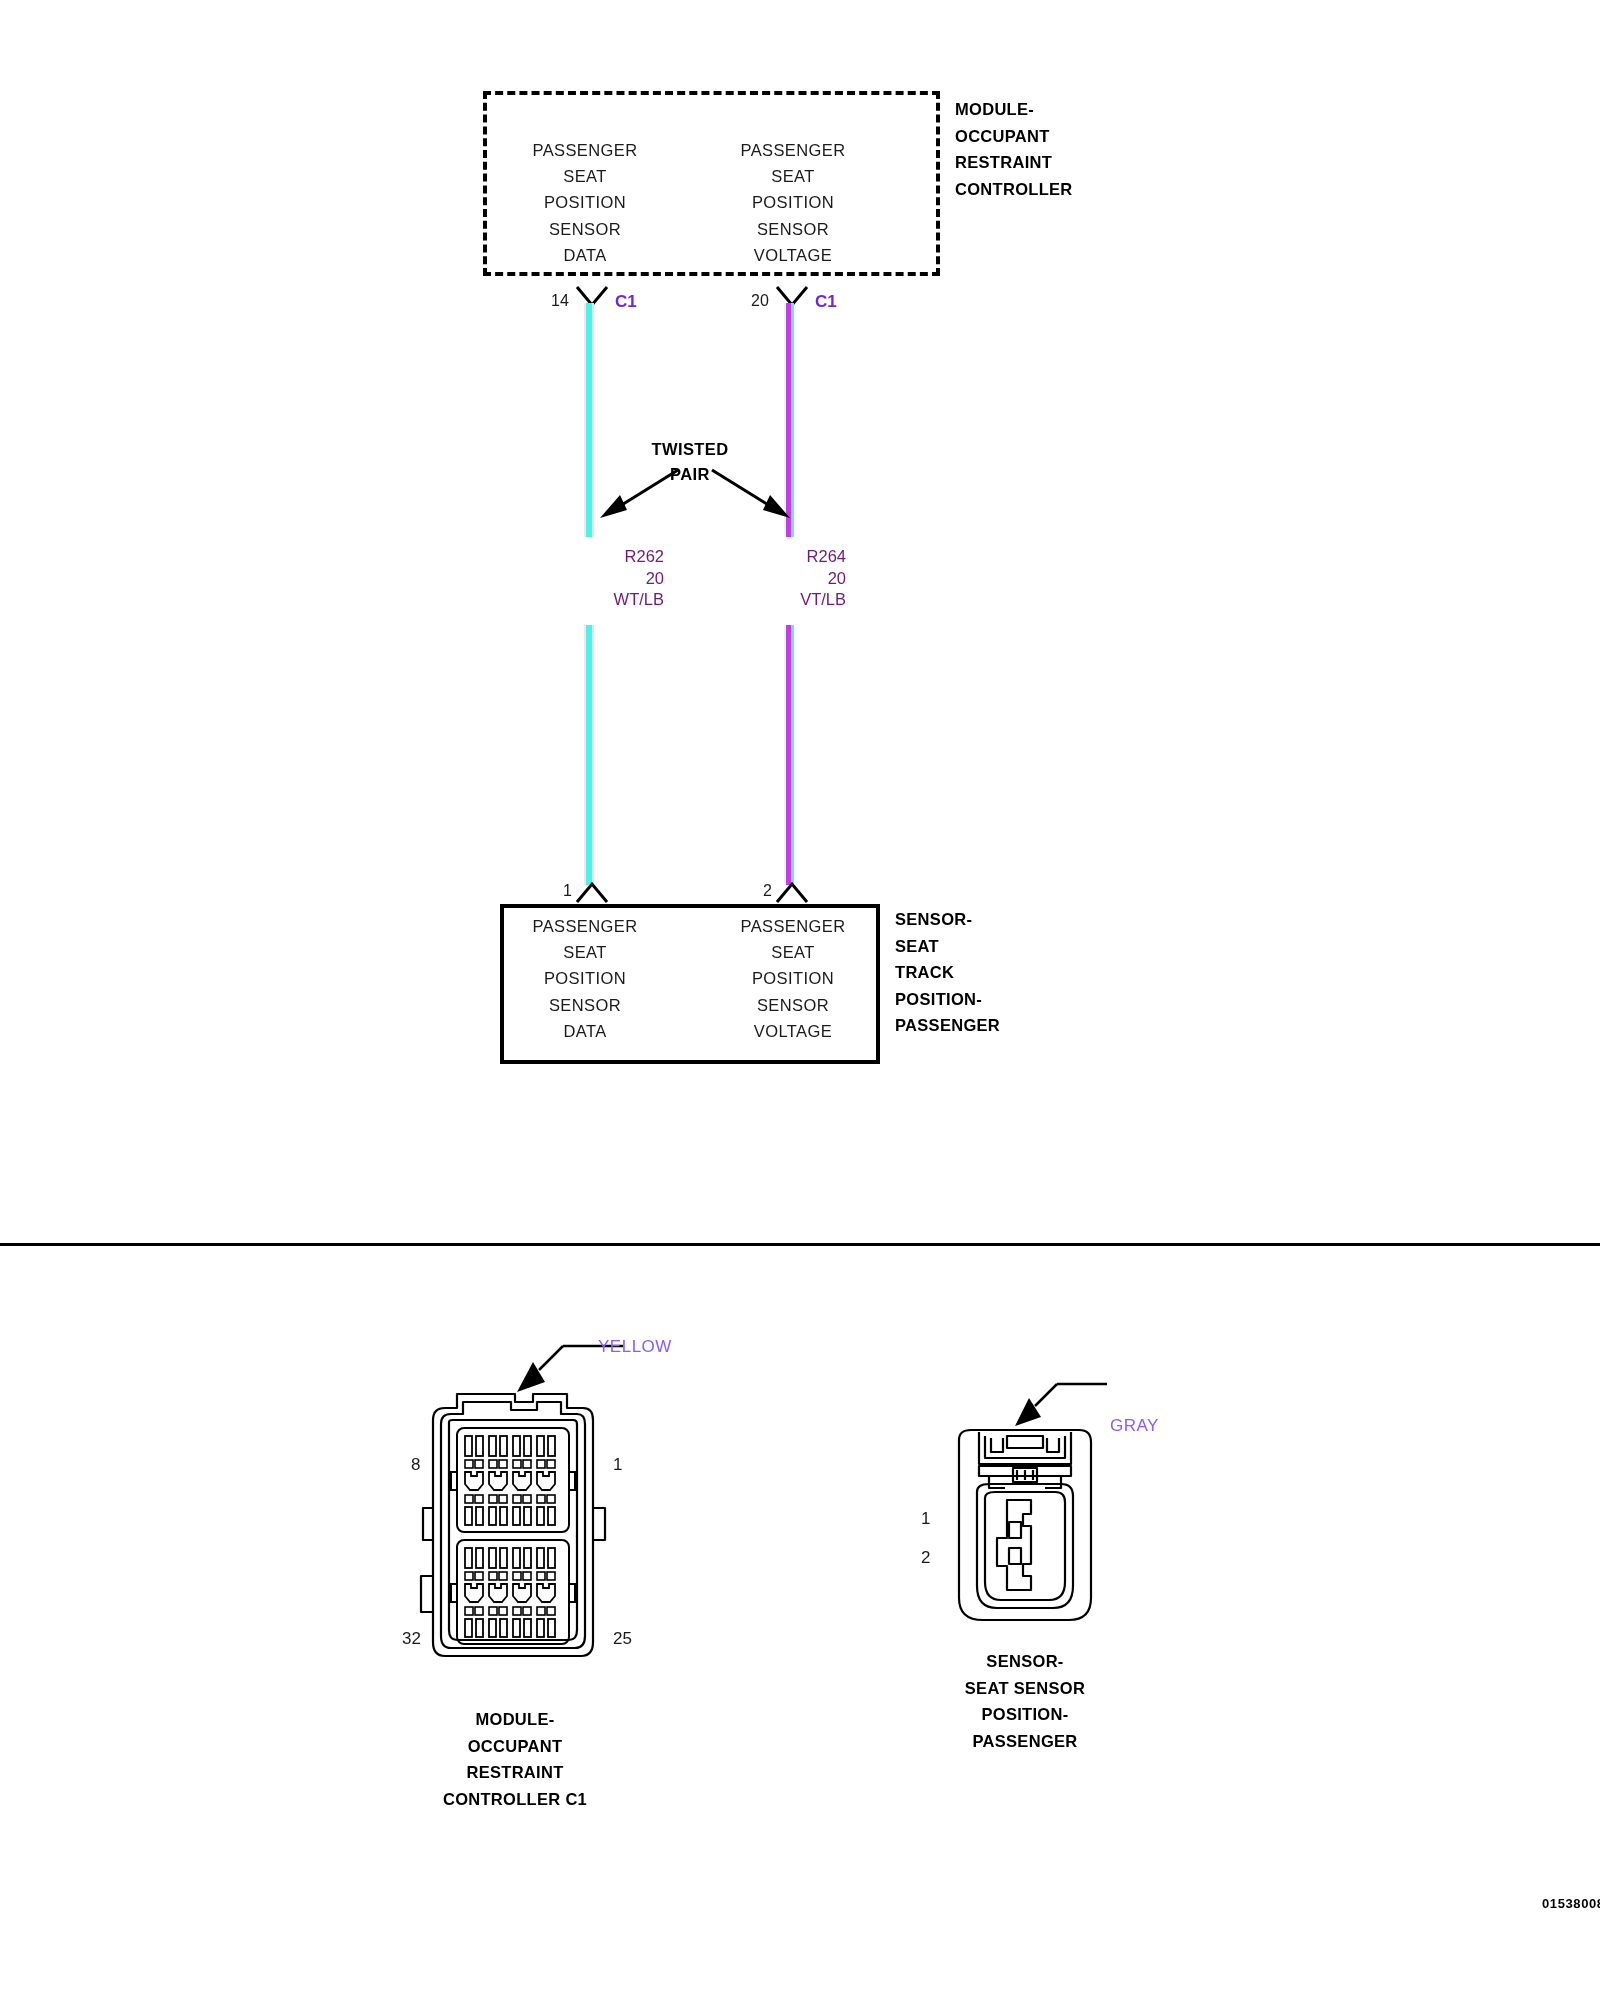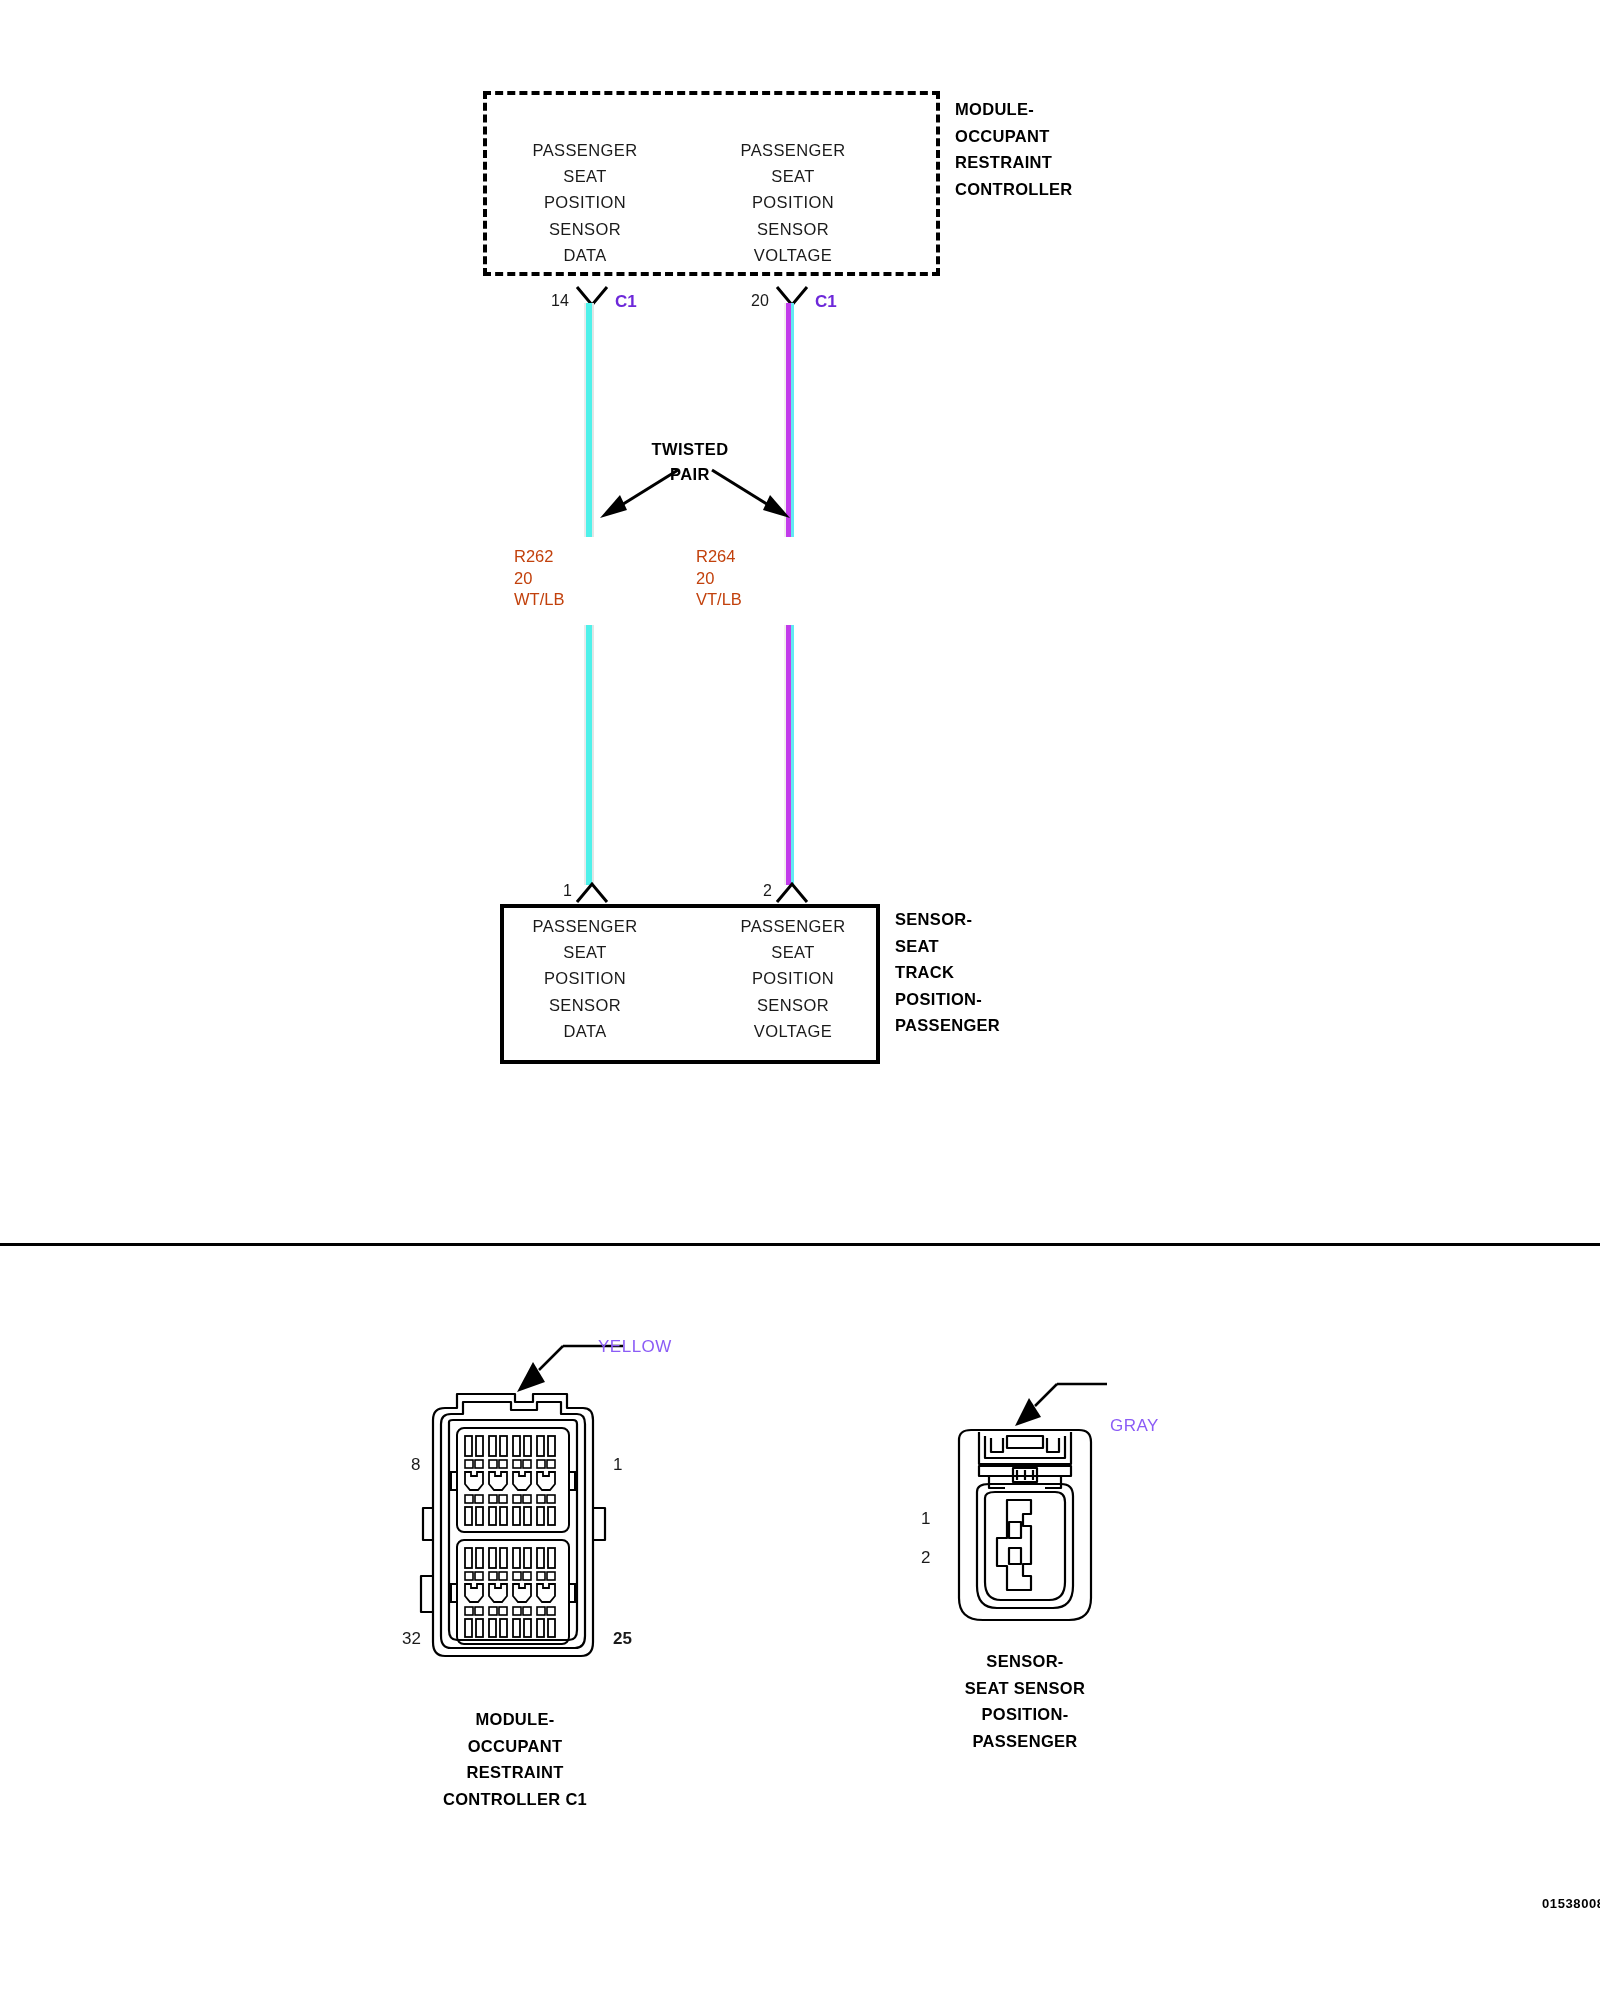--- a/index.html
+++ b/index.html
@@ -42,22 +42,22 @@
     white-space: nowrap;
   }
   .conn-id {
     font-size: 17px;
     font-weight: bold;
     color: #6d28d9;
     white-space: nowrap;
   }
   .wire-label {
     font-size: 16.5px;
-    color: #c2410c;
-    text-align: left;
+    color: #701a75;
+    text-align: right;
     line-height: 21.5px;
     white-space: nowrap;
   }
   .tp-label {
     font-size: 16.5px;
     font-weight: bold;
     color: #000000;
     text-align: center;
     line-height: 25px;
     letter-spacing: 0.4px;
@@ -362,21 +362,21 @@
           <rect x="133" y="239" width="7" height="18"></rect>
       </g>
       <rect x="36" y="204" width="6" height="18"></rect>
       <rect x="154" y="204" width="6" height="18"></rect>
     </g>
   </svg>
 
   <div class="abs conn-pin" style="left:411px; top:1455px;">8</div>
   <div class="abs conn-pin" style="left:613px; top:1455px;">1</div>
   <div class="abs conn-pin" style="left:402px; top:1629px;text-align:right;">32</div>
-  <div class="abs conn-pin" style="left:613px; top:1629px;font-weight:bold;">25</div>
+  <div class="abs conn-pin" style="left:613px; top:1629px;">25</div>
 
   <div class="abs cap-txt" style="left:395px; top:1706px; width:240px;">
     <div>MODULE-</div>
     <div>OCCUPANT</div>
     <div>RESTRAINT</div>
     <div>CONTROLLER C1</div>
   </div>
 
   <svg class="abs" style="left:995px; top:1378px;" width="115" height="55" viewBox="0 0 115 55">
     <line x1="112" y1="6" x2="62" y2="6" stroke="#000" stroke-width="2.5"></line>

